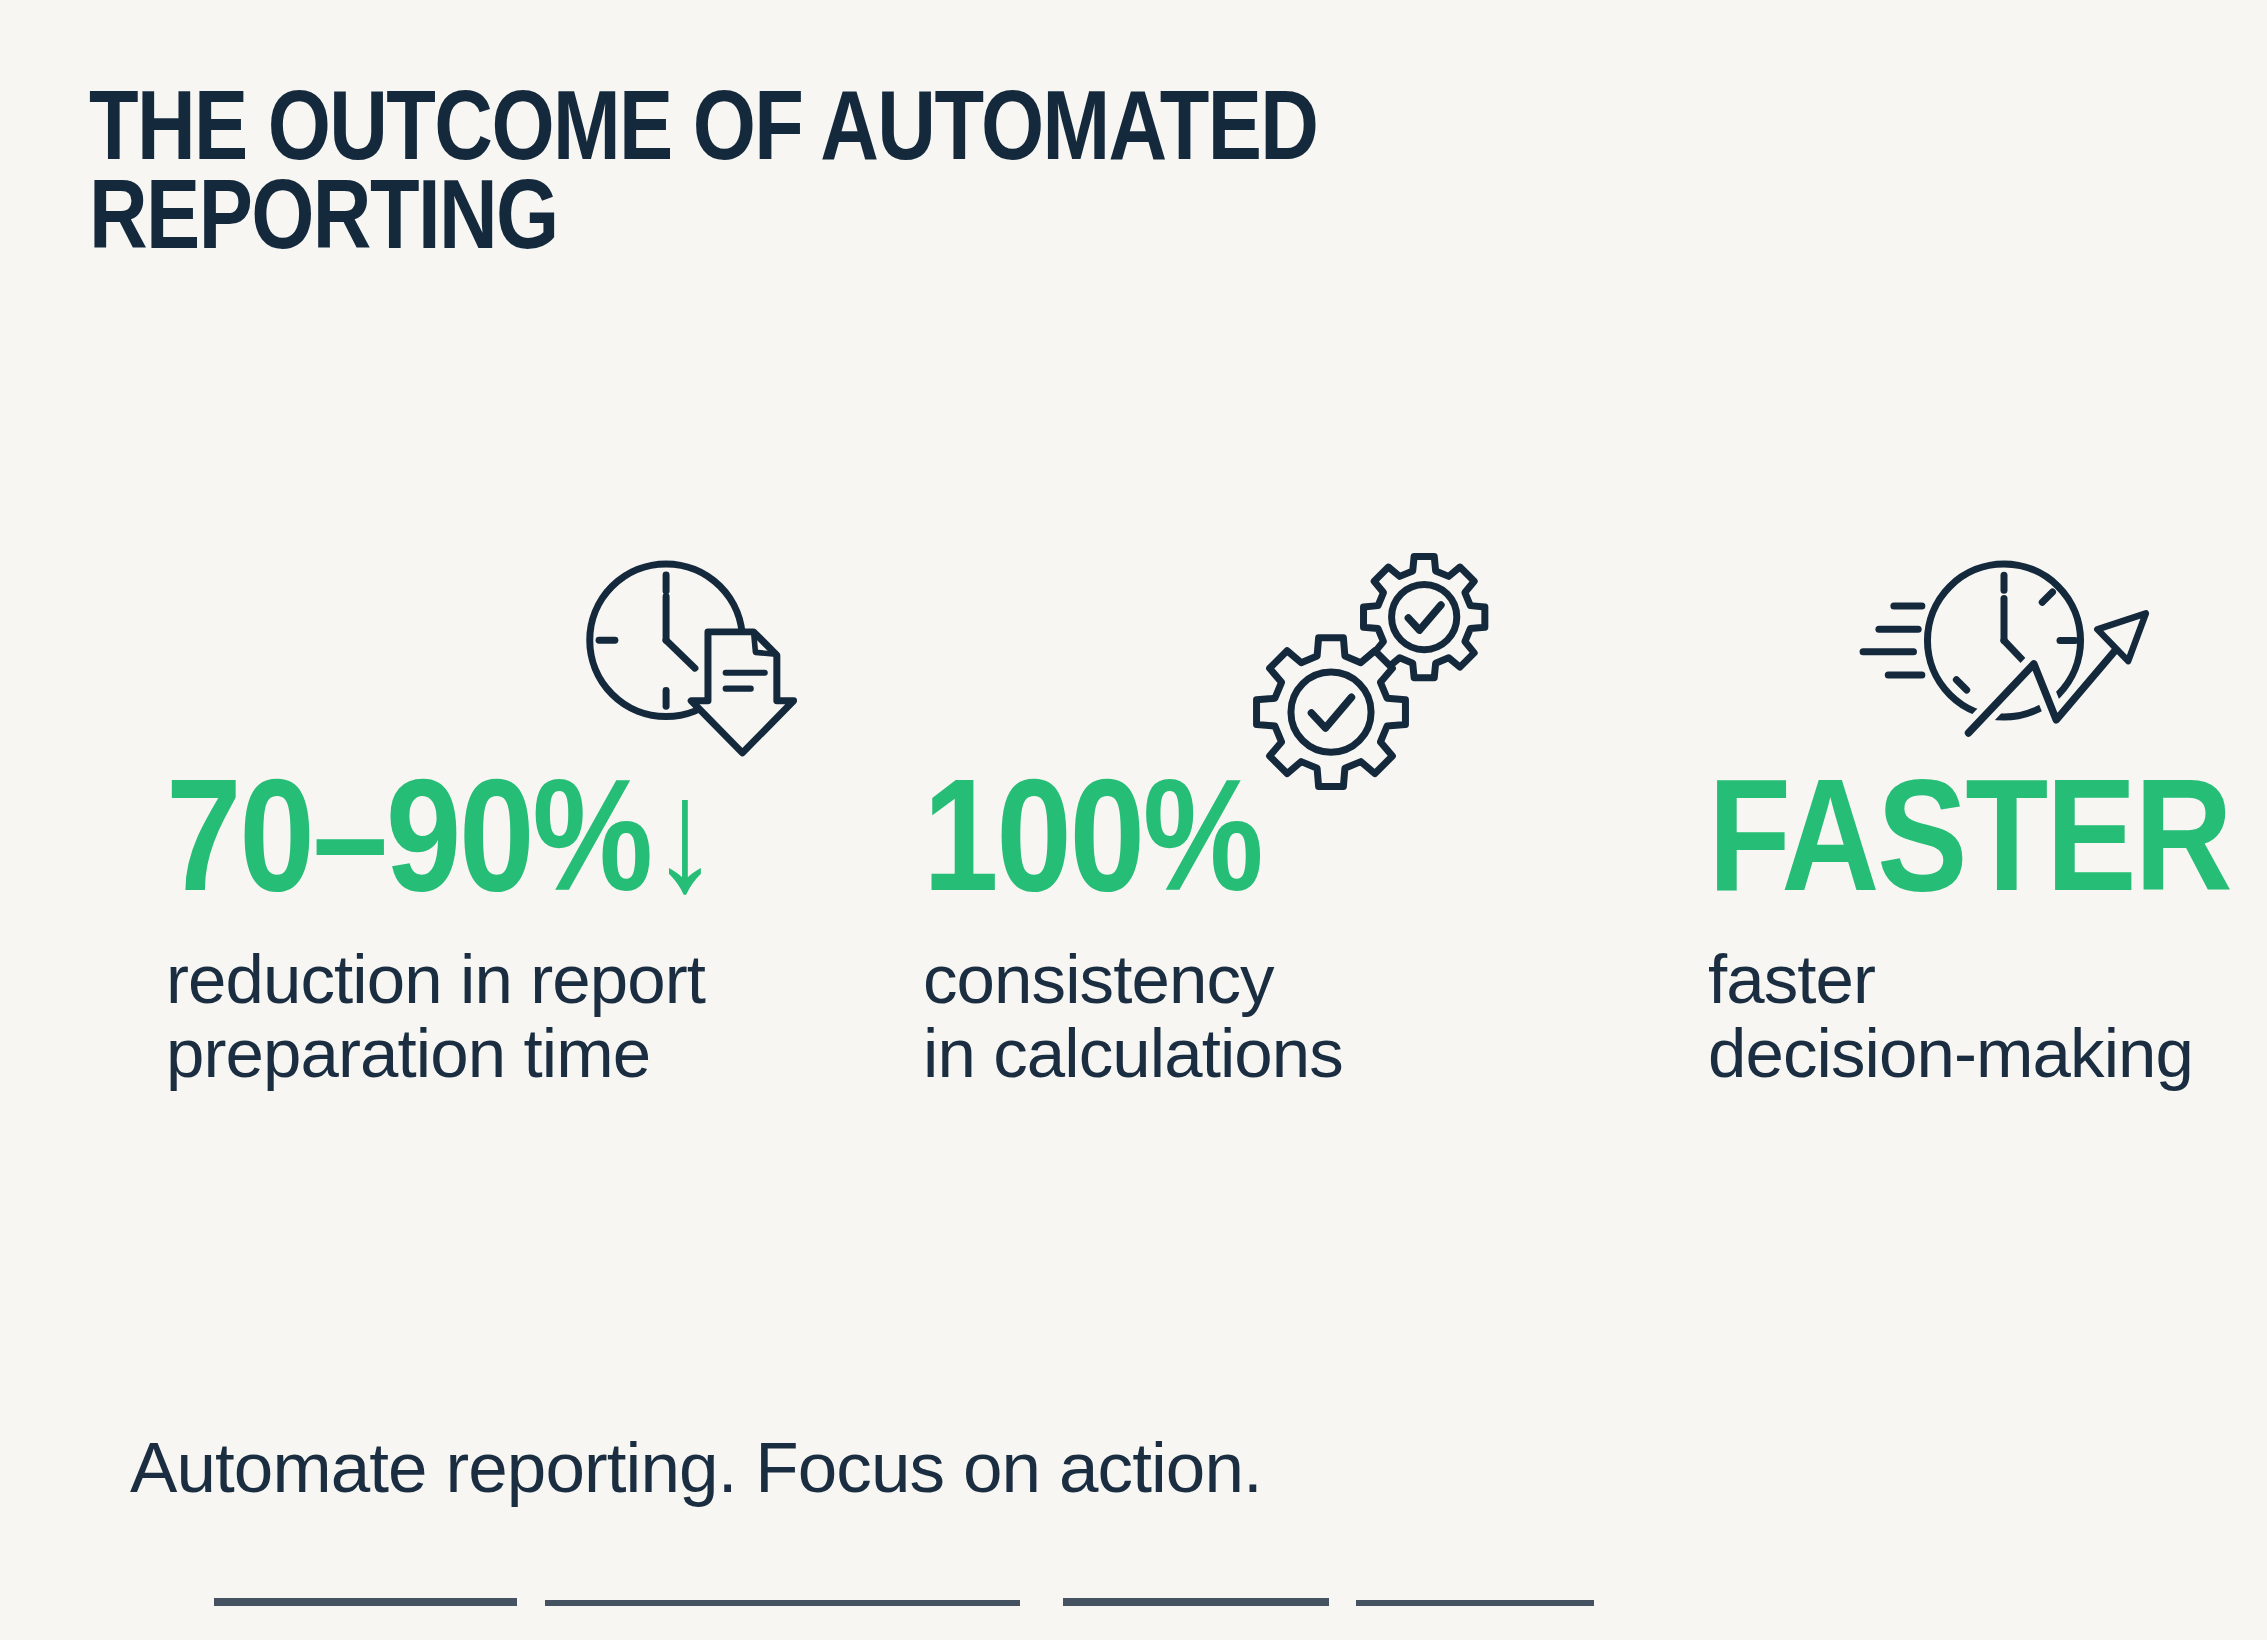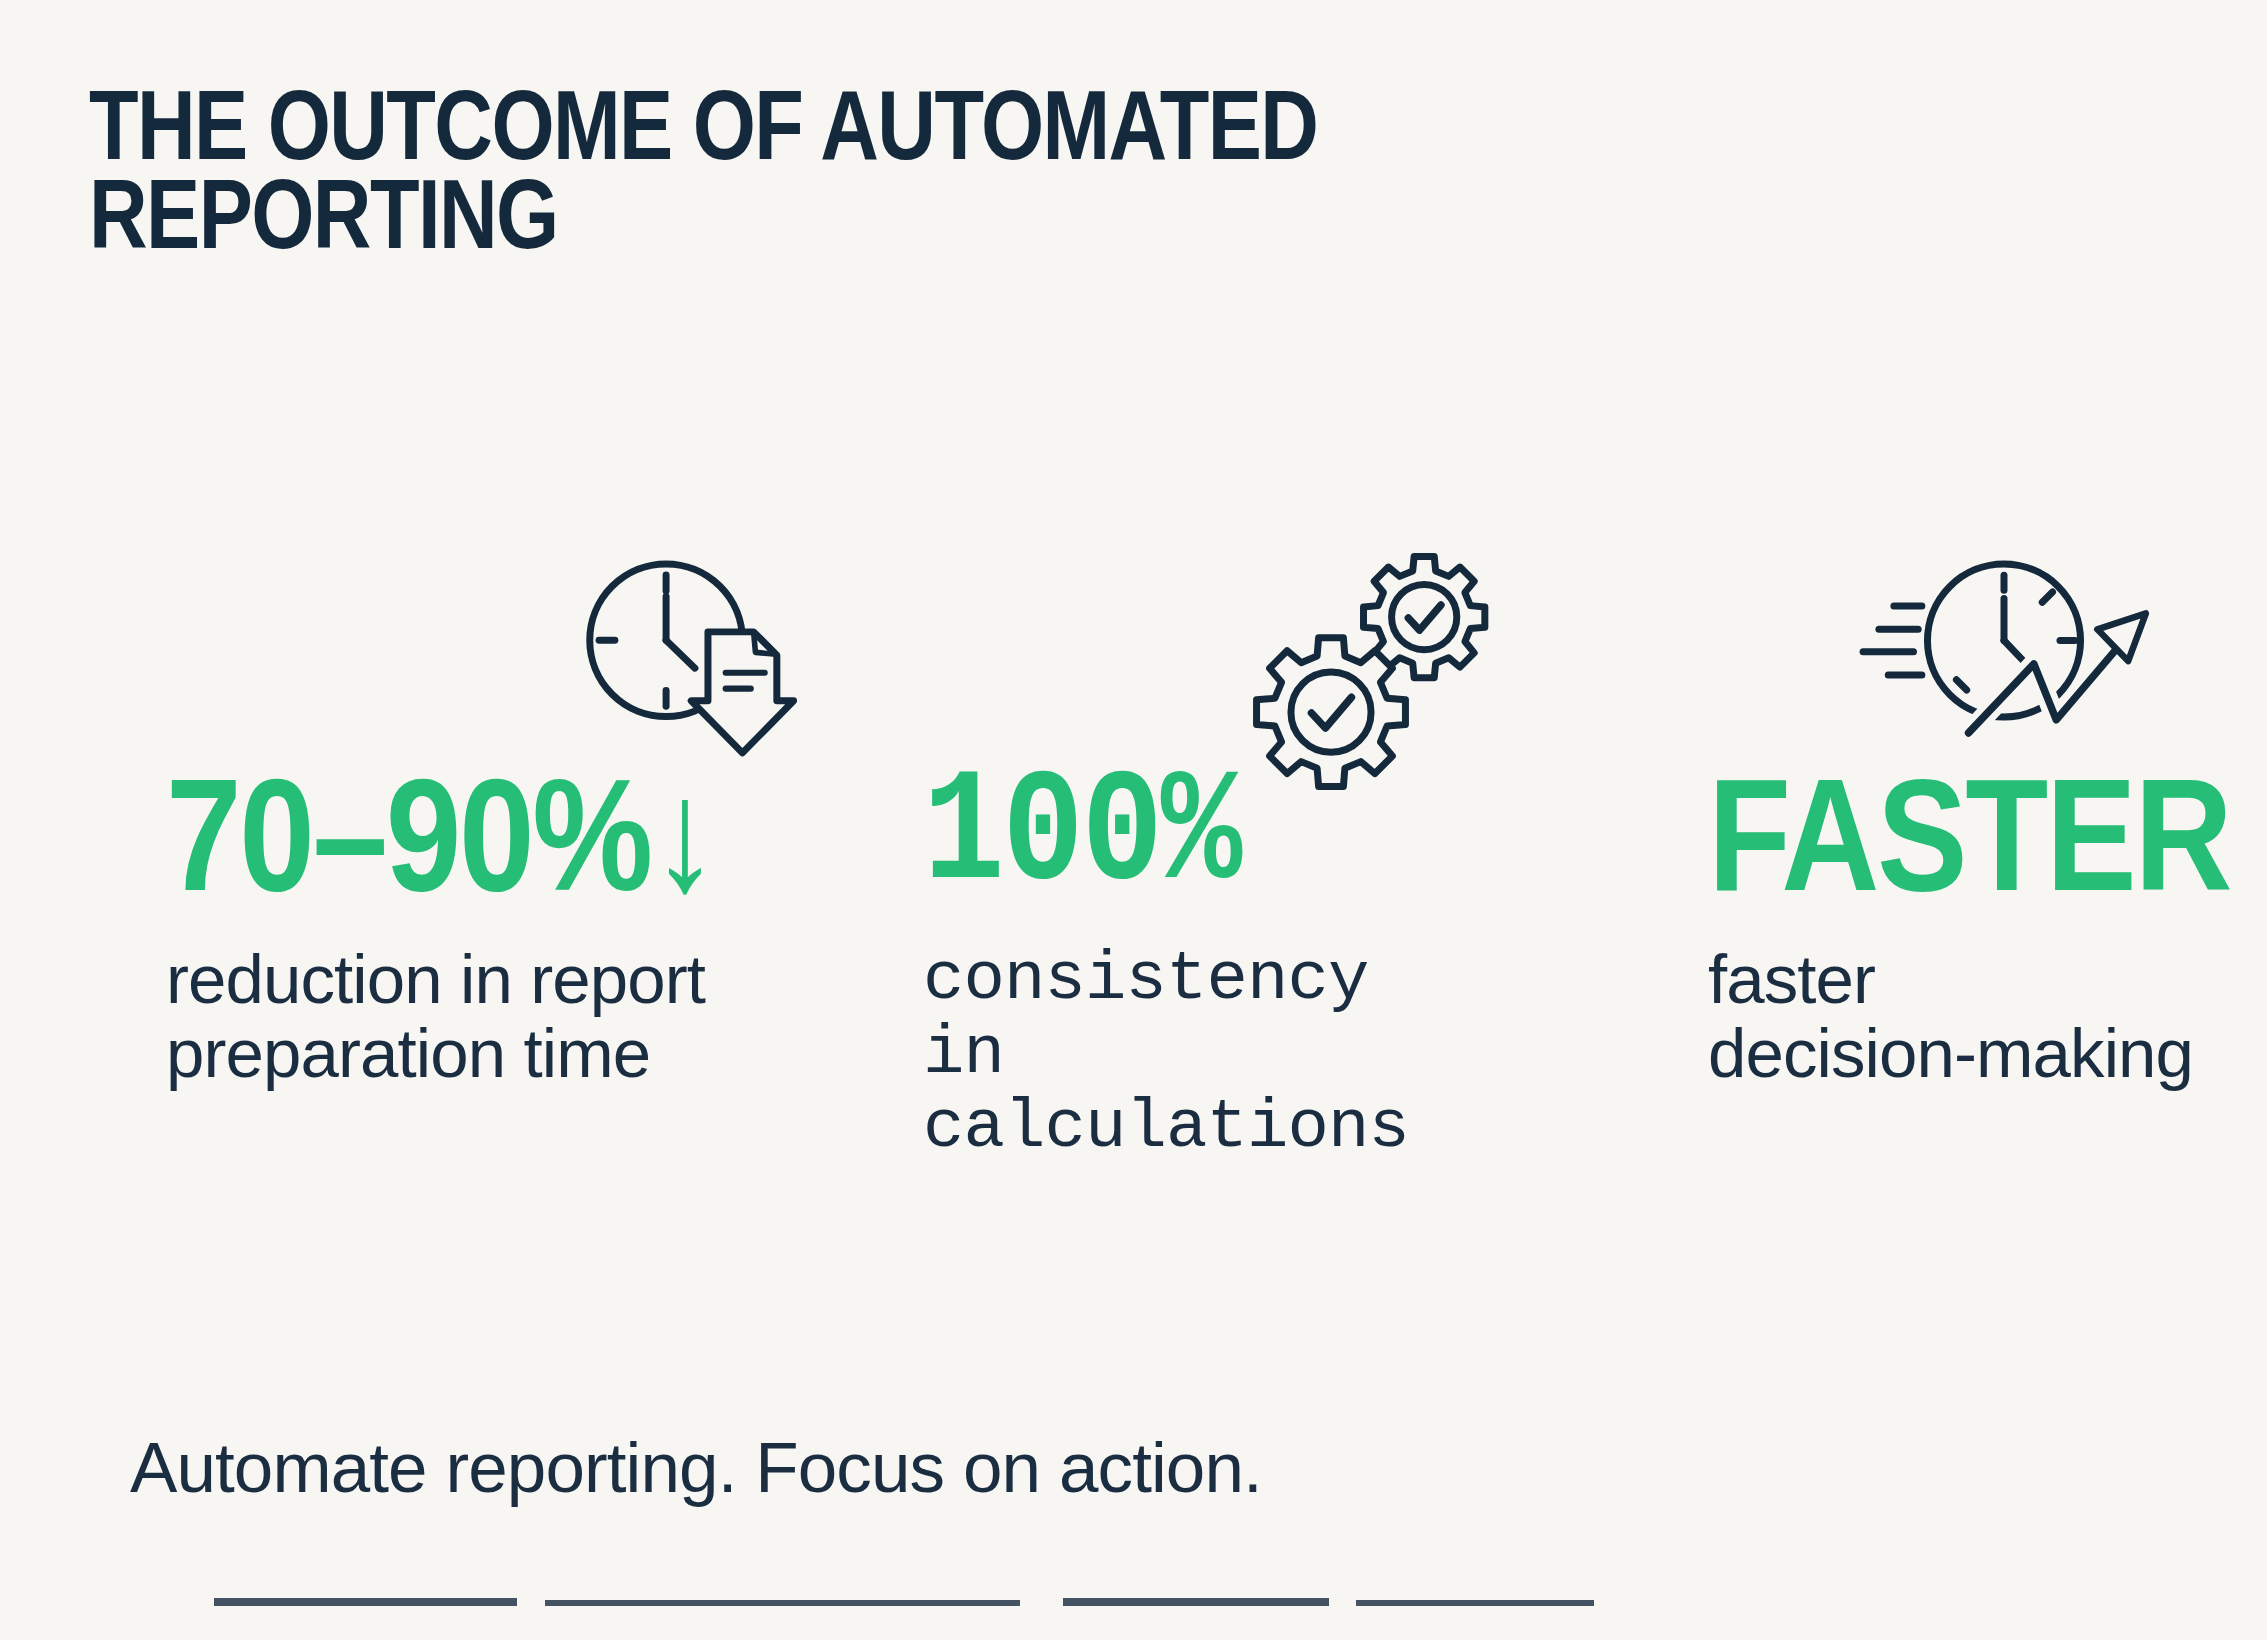--- a/index.html
+++ b/index.html
@@ -27,21 +27,21 @@
     letter-spacing: -1.9px;
     color: var(--navy, #15293c);
     transform: scaleX(0.82);
     transform-origin: left top;
   }
   .stat {
     position: absolute;
     top: 755px;
   }
   .stat-1 { left: 126px; width: 671px; margin-left: 40px; }
-  .stat-2 { left: 923px; width: 559px; font-family: Liberation Mono, monospace; }
+  .stat-2 { left: 923px; width: 559px; }
   .stat-3 { left: 1673px; width: 578px; margin-left: 35px; }
   .stat-value {
     font-size: 160px;
     line-height: 160px;
     font-weight: 700;
     letter-spacing: -2.8px;
     white-space: nowrap;
     color: var(--green, #26bd77);
     transform: scaleX(0.85);
     transform-origin: left top;

